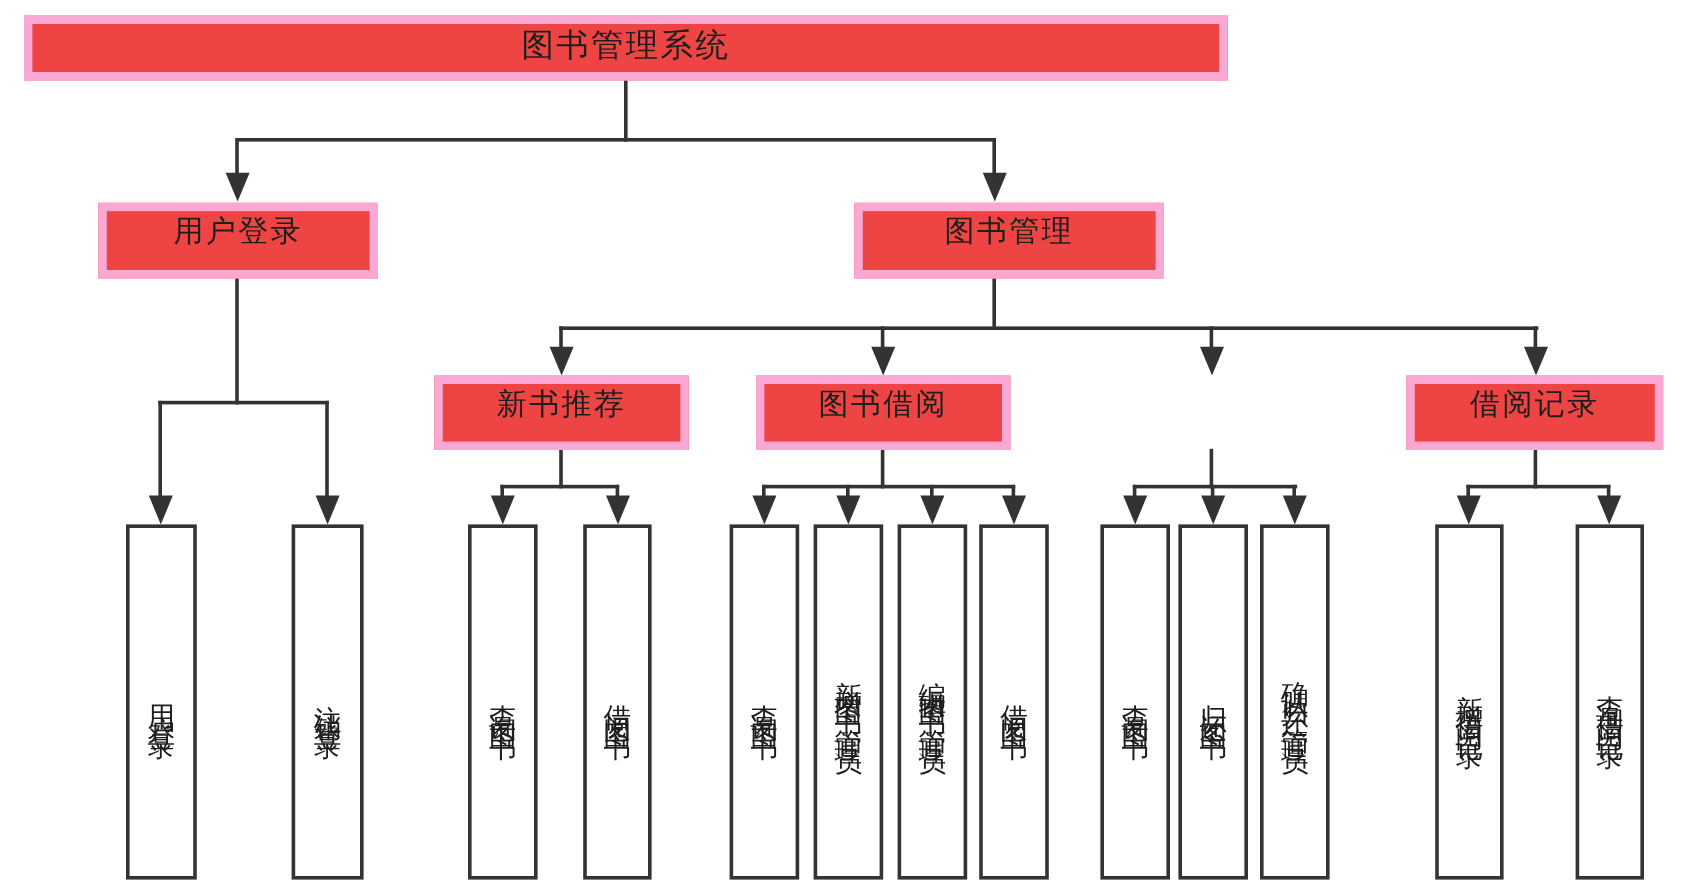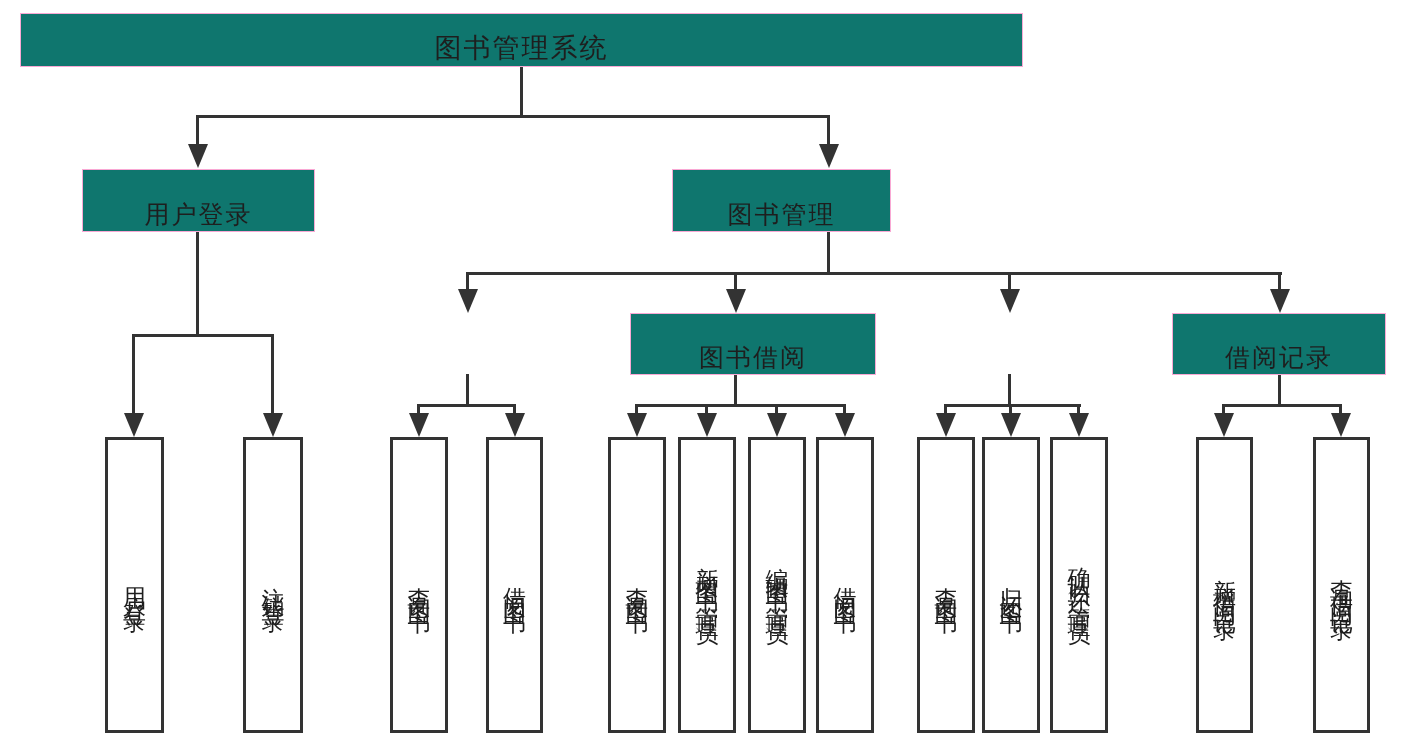--- a/index.html
+++ b/index.html
@@ -2,22 +2,22 @@
 <html><head>
 <meta charset="utf-8">
 <style>
   html,body{margin:0;padding:0;background:#ffffff;}
   .stage{
     position:relative;width:1405px;height:747px;background:#ffffff;
     font-family:"Liberation Sans","DejaVu Sans",sans-serif;overflow:hidden;
   }
   
   .node{
-    position:absolute;box-sizing:border-box;border:1px solid #f9a8d4;background:#0f766e;
-    display:flex;align-items:flex-end;justify-content:center;z-index:2;
+    position:absolute;box-sizing:border-box;border:7px solid #f9a8d4;background:#ef4444;
+    display:flex;align-items:flex-start;justify-content:center;z-index:2;
   }
   .node span{font-size:25px;color:#1e1e1e;letter-spacing:2px;white-space:nowrap;}
   .node.root span{font-size:27px;}
   
   .leaf{
     position:absolute;top:437px;height:296px;box-sizing:border-box;border:3px solid #333333;
     background:#ffffff;display:flex;align-items:center;justify-content:center;z-index:2;
   }
   .leaf span{
     writing-mode:vertical-rl;text-orientation:mixed;font-size:23px;letter-spacing:8px;
@@ -42,25 +42,28 @@
 
 <div class="stage">
 
   <div class="node root" style="left:20px;top:13px;width:1003px;height:54px">
     <span>图书管理系统</span>
   </div>
 
   <div class="node" style="left:82px;top:169px;width:233px;height:63px">
     <span>用户登录</span>
   </div>
-  <div class="node" style="left:672px;top:169px;width:219px;height:63px">
+  <div class="node" style="left:712px;top:169px;width:258px;height:63px">
     <span>图书管理</span>
   </div>
 
-  <div class="node" style="left:630px;top:313px;width:246px;height:62px">
+  <div class="node" style="left:362px;top:313px;width:212px;height:62px">
+    <span>新书推荐</span>
+  </div>
+  <div class="node" style="left:630px;top:313px;width:212px;height:62px">
     <span>图书借阅</span>
   </div>
   <div class="node" style="left:1172px;top:313px;width:214px;height:62px">
     <span>借阅记录</span>
   </div>
 
   <div class="leaf" style="left:105px;width:59px">
     <span>用户登录</span>
   </div>
   <div class="leaf" style="left:243px;width:60px">

